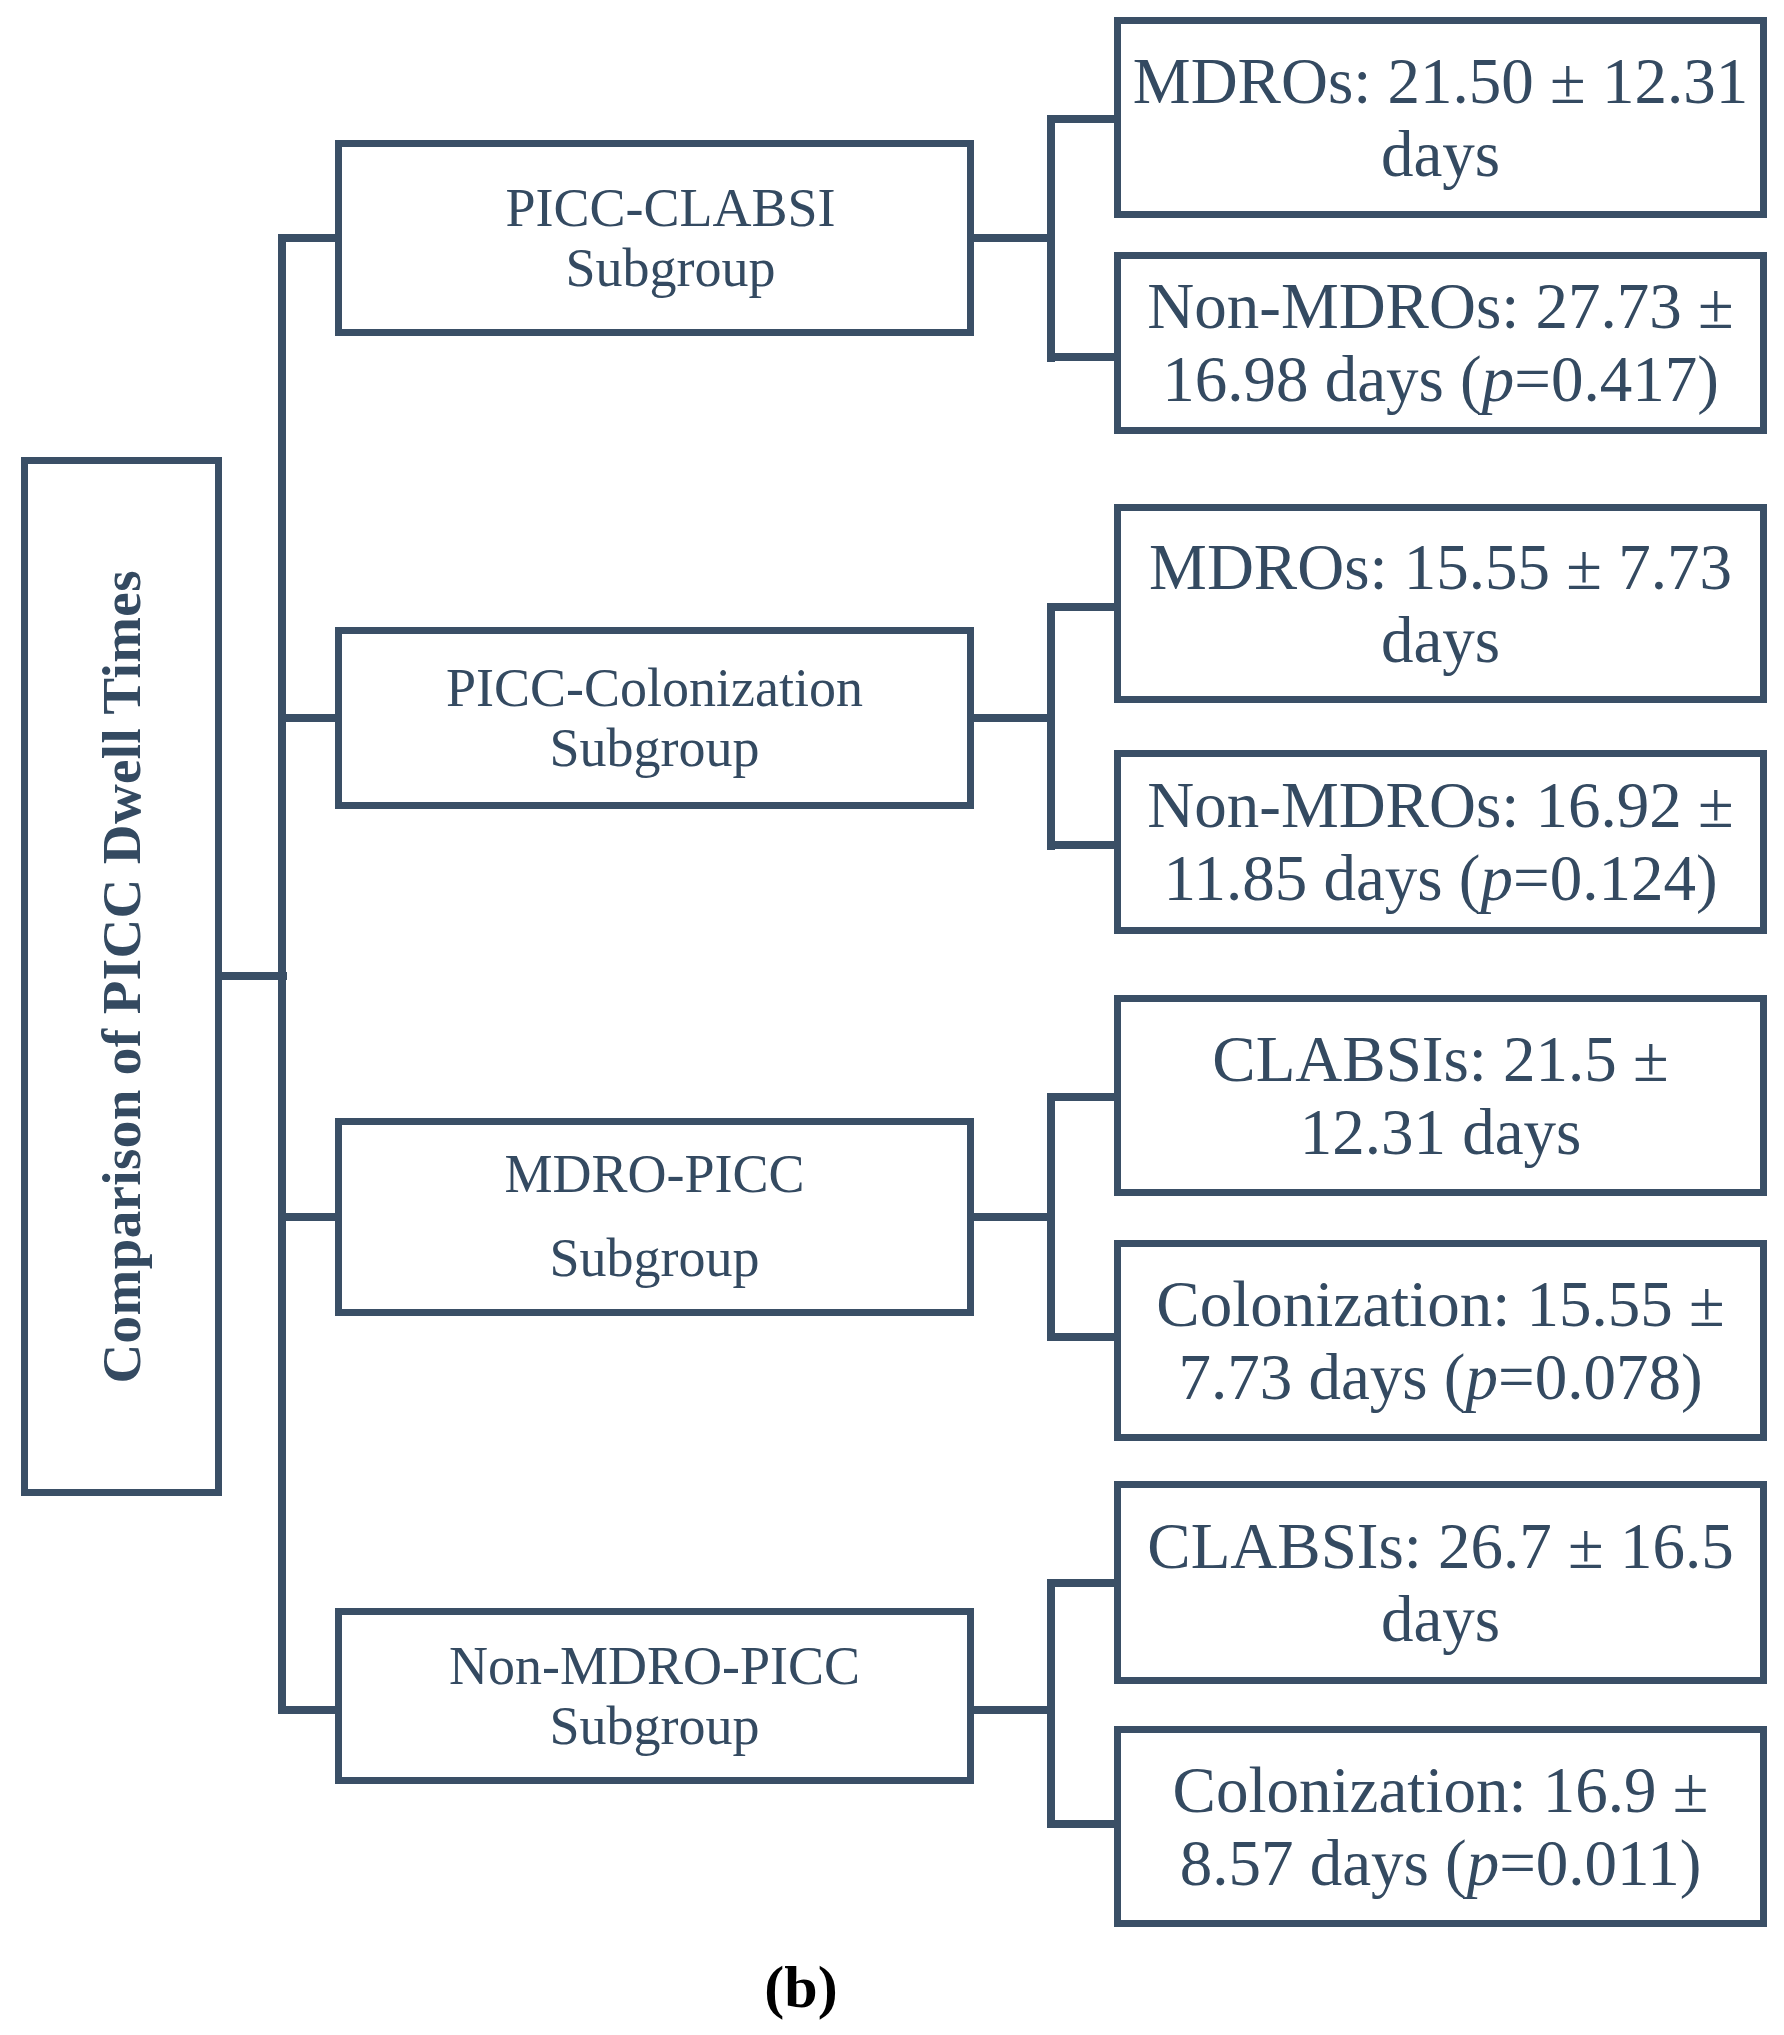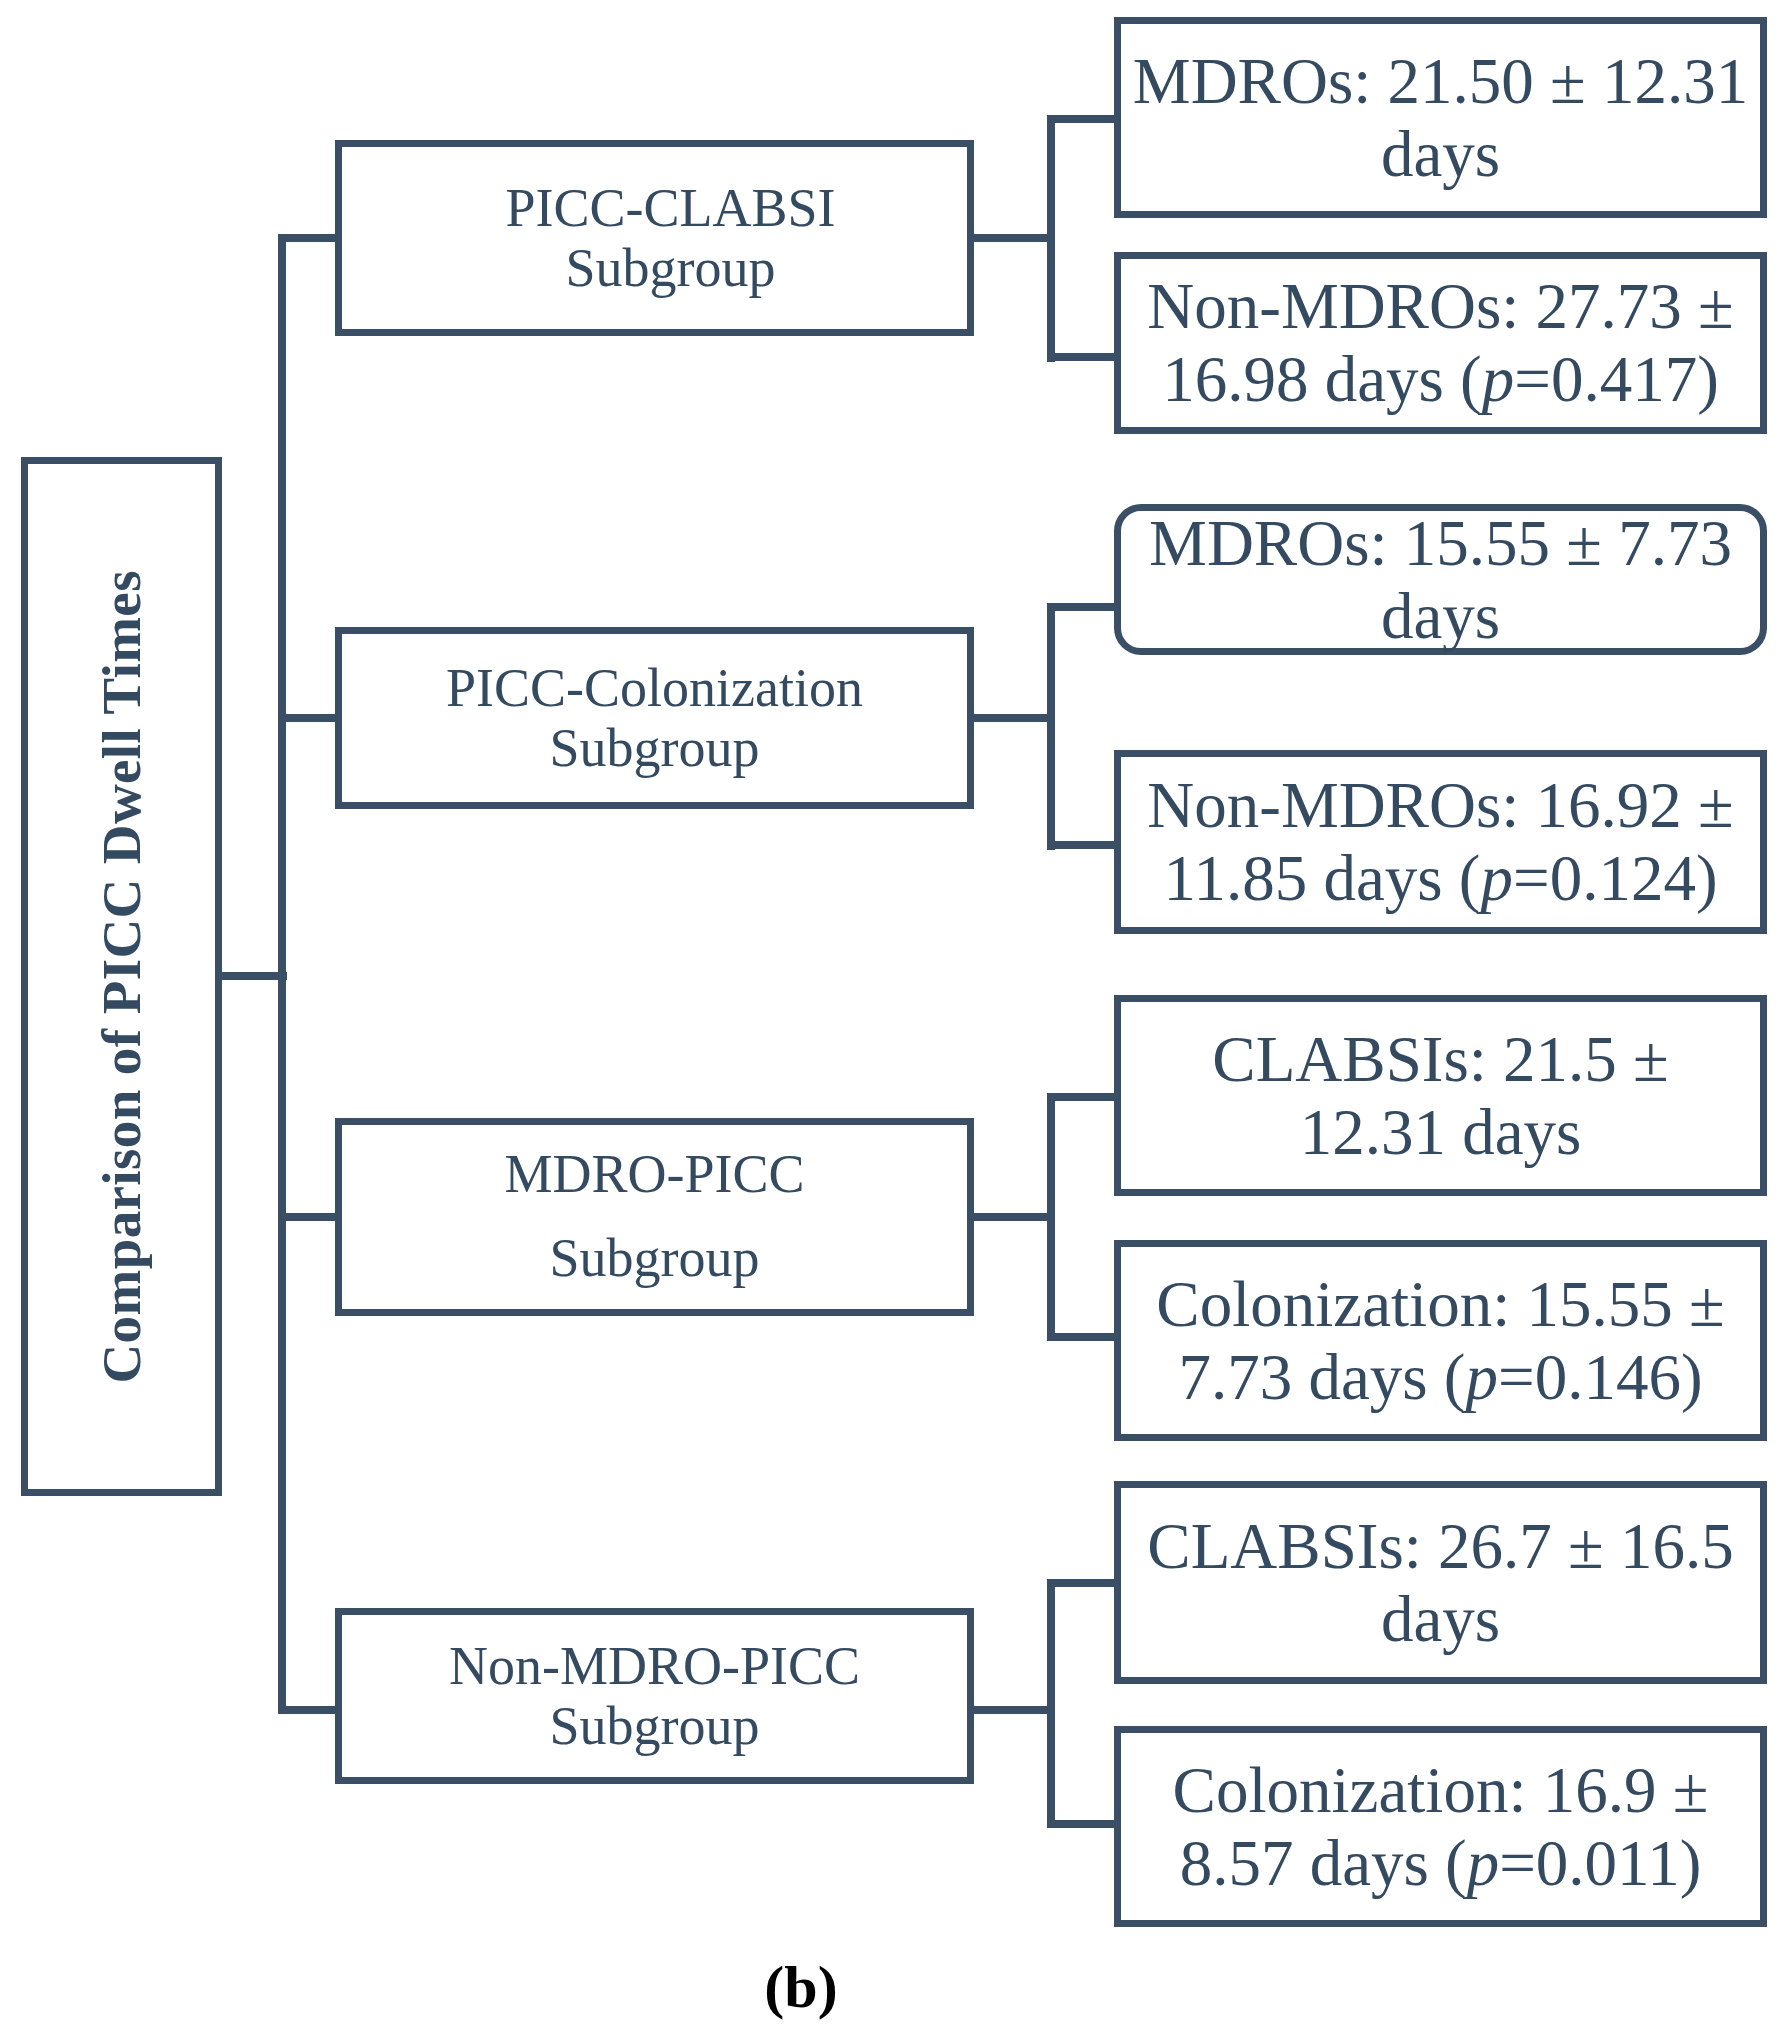--- a/index.html
+++ b/index.html
@@ -73,21 +73,21 @@
   .lvl3 {
     left: 1114px;
     width: 653px;
     font-size: 65px;
   }
   .lvl3 .txt { padding: 0 4.6px; }
   .lvl3 i { font-style: italic; }
 
   #v-1 { top: 17px;   height: 201px; }
   #v-2 { top: 252px;  height: 182px; }
-  #v-3 { top: 504px;  height: 151px; border-radius: 27px; }
+  #v-3 { top: 504px;  height: 199px; }
   #v-4 { top: 750px;  height: 184px; }
   #v-5 { top: 995px; height: 201px; }
   #v-6 { top: 1240px; height: 201px; }
   #v-7 { top: 1481px; height: 203px; }
   #v-8 { top: 1726px; height: 201px; }
 
   
   .conn {
     position: absolute;
     background: #3a4f66;
@@ -173,21 +173,21 @@
 
   <div class="node lvl3" id="v-4">
     <span class="txt"><span>Non-MDROs: 16.92 ±</span><br><span>11.85 days (</span><i>p</i><span>=0.124)</span></span>
   </div>
 
   <div class="node lvl3" id="v-5">
     <span class="txt"><span>CLABSIs: 21.5 ±</span><br><span>12.31 days</span></span>
   </div>
 
   <div class="node lvl3" id="v-6">
-    <span class="txt"><span>Colonization: 15.55 ±</span><br><span>7.73 days  (</span><i>p</i><span>=0.146)</span></span>
+    <span class="txt"><span>Colonization: 15.55 ±</span><br><span>7.73 days  (</span><i>p</i><span>=0.078)</span></span>
   </div>
 
   <div class="node lvl3" id="v-7">
     <span class="txt"><span>CLABSIs: 26.7 ± 16.5</span><br><span>days</span></span>
   </div>
 
   <div class="node lvl3" id="v-8">
     <span class="txt"><span>Colonization: 16.9 ±</span><br><span>8.57 days (</span><i>p</i><span>=0.011)</span></span>
   </div>
 

